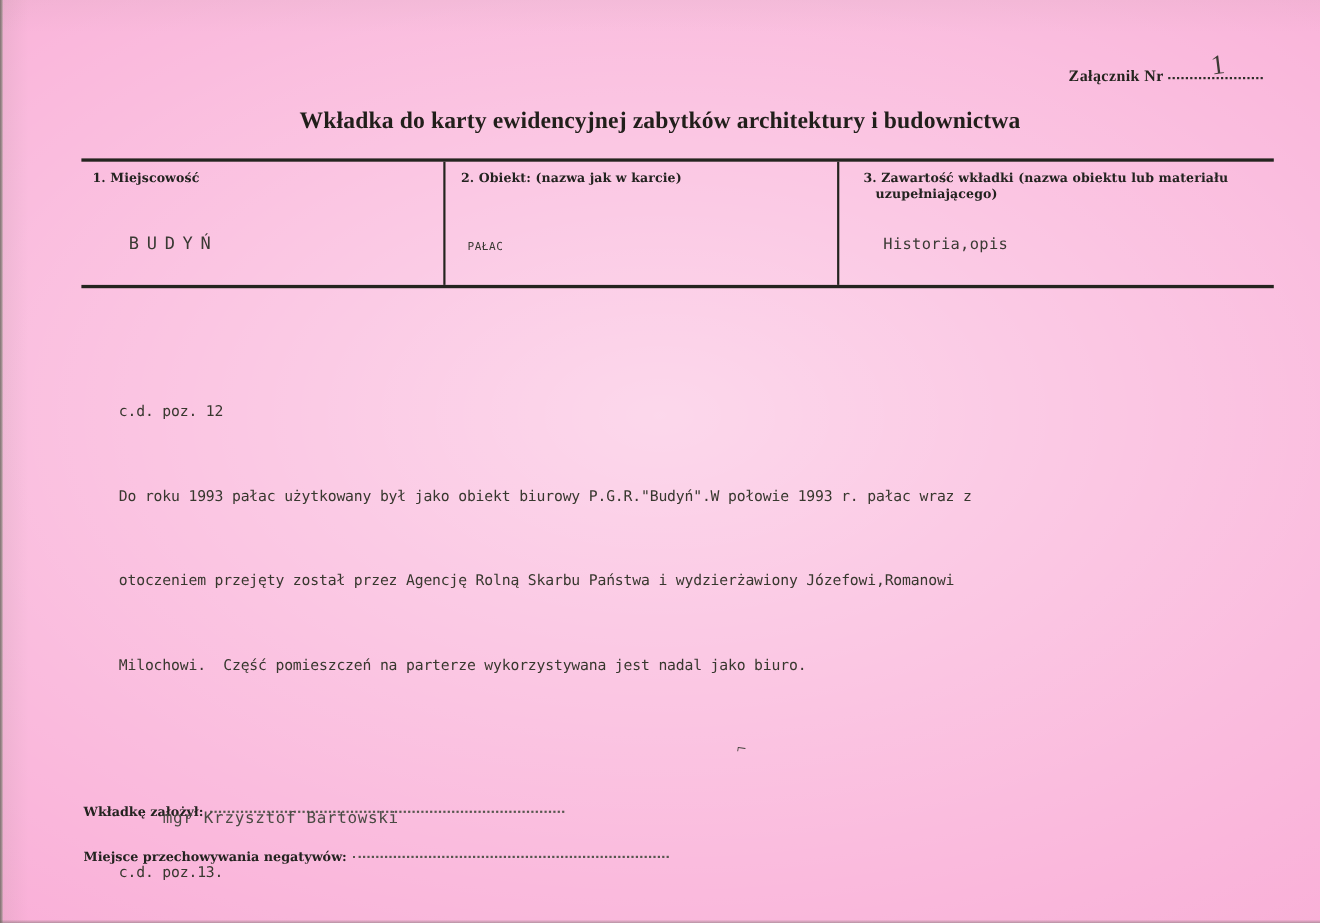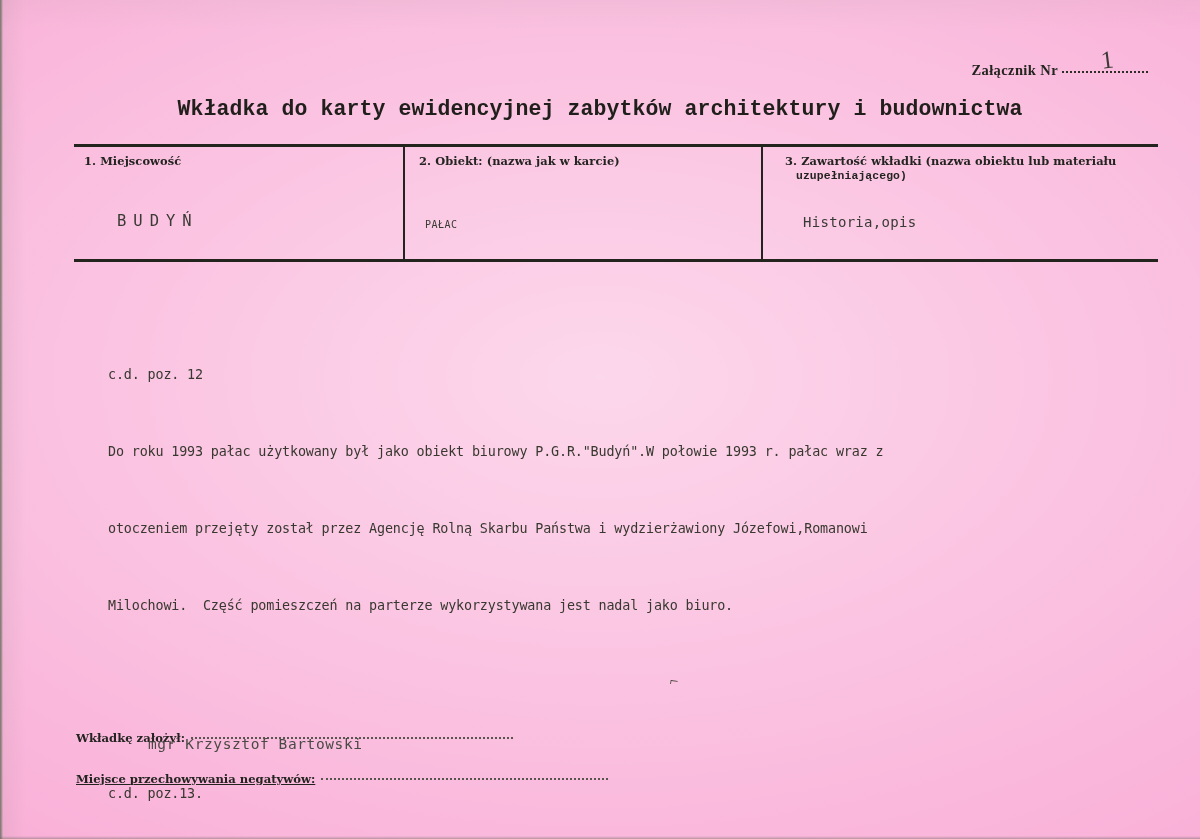--- a/index.html
+++ b/index.html
@@ -72,21 +72,21 @@
     color: #3c3a34;
     transform: rotate(-7deg);
   }
 
   
   .doc-title {
     position: absolute;
     left: 0; right: 0;
     top: 97px;
     text-align: center;
-    font-family: Liberation Mono, monospace;
+    font-family: Liberation Serif, serif;
     font-weight: bold;
     font-size: 21.5px;
     letter-spacing: .1px;
     color: #211f1b;
   }
 
   
   .table {
     position: absolute;
     left: 74px;
@@ -112,21 +112,21 @@
   .cell.c3 { flex: 1; padding-left: 22px; }
 
   .cell-head {
     font-family: "DejaVu Serif", serif;
     font-weight: bold;
     font-size: 11.4px;
     line-height: 1.28;
     color: #232320;
     letter-spacing: .1px;
   }
-  .cell-head .sub { display: block; padding-left: 11px; font-family: Liberation Mono, monospace; }
+  .cell-head .sub { display: block; padding-left: 11px; }
 
   .cell-val {
     position: absolute;
     bottom: 29px;
     font-family: "DejaVu Sans Mono", monospace;
     font-size: 15.5px;
     color: #3a3a34;
     text-align: center;
   }
   .cell.c1 .cell-val { left: 43px; letter-spacing: 7px; }
@@ -164,21 +164,21 @@
   .footer-line {
     position: absolute;
     font-family: "DejaVu Serif", serif;
     font-weight: bold;
     font-size: 11.6px;
     color: #232320;
     white-space: nowrap;
     margin-left: 18px;
   }
   .f1 { left: 58px; top: 731px; }
-  .f2 { left: 58px; top: 772px; text-decoration: underline; }
+  .f2 { left: 58px; top: 772px; }
   .footer-line .rule {
     display: inline-block;
     border-bottom: 2px dotted #56564e;
     vertical-align: 3px;
     margin-left: 6px;
   }
   .f1 .rule { width: 322px; }
   .f2 .rule { width: 287px; }
   .sig {
     position: absolute;

